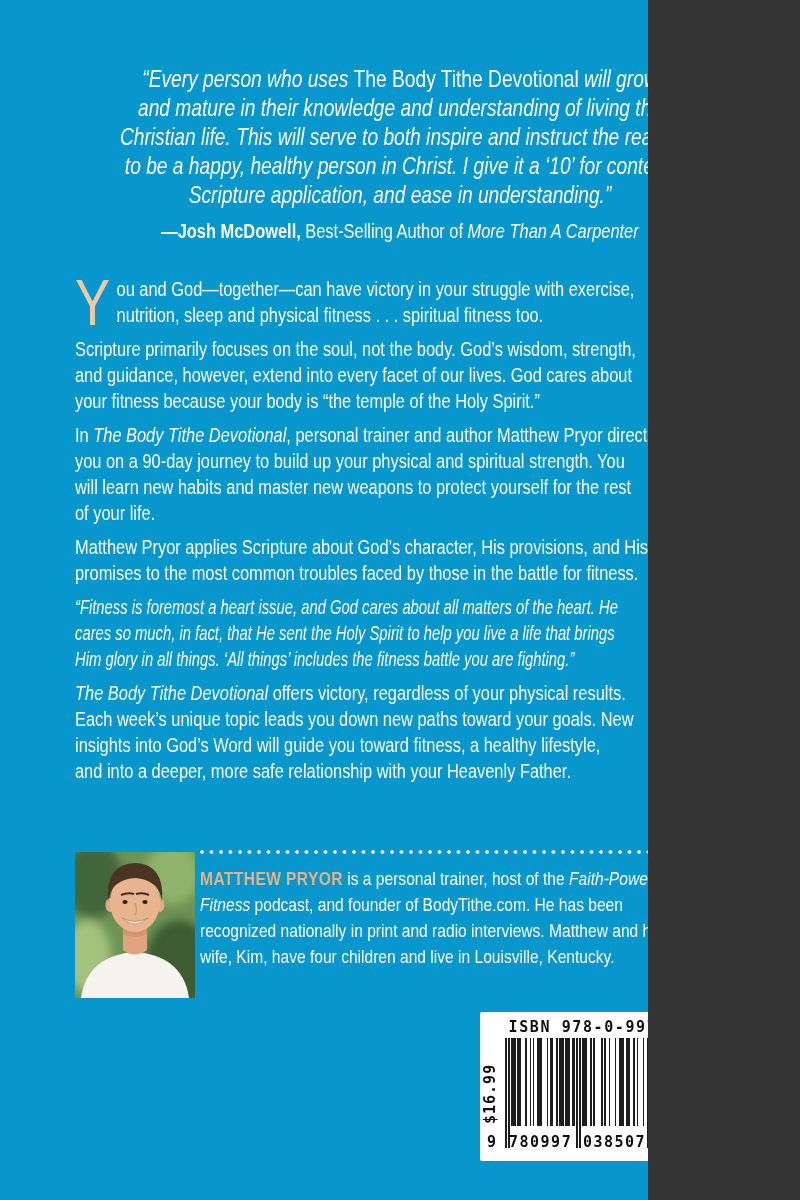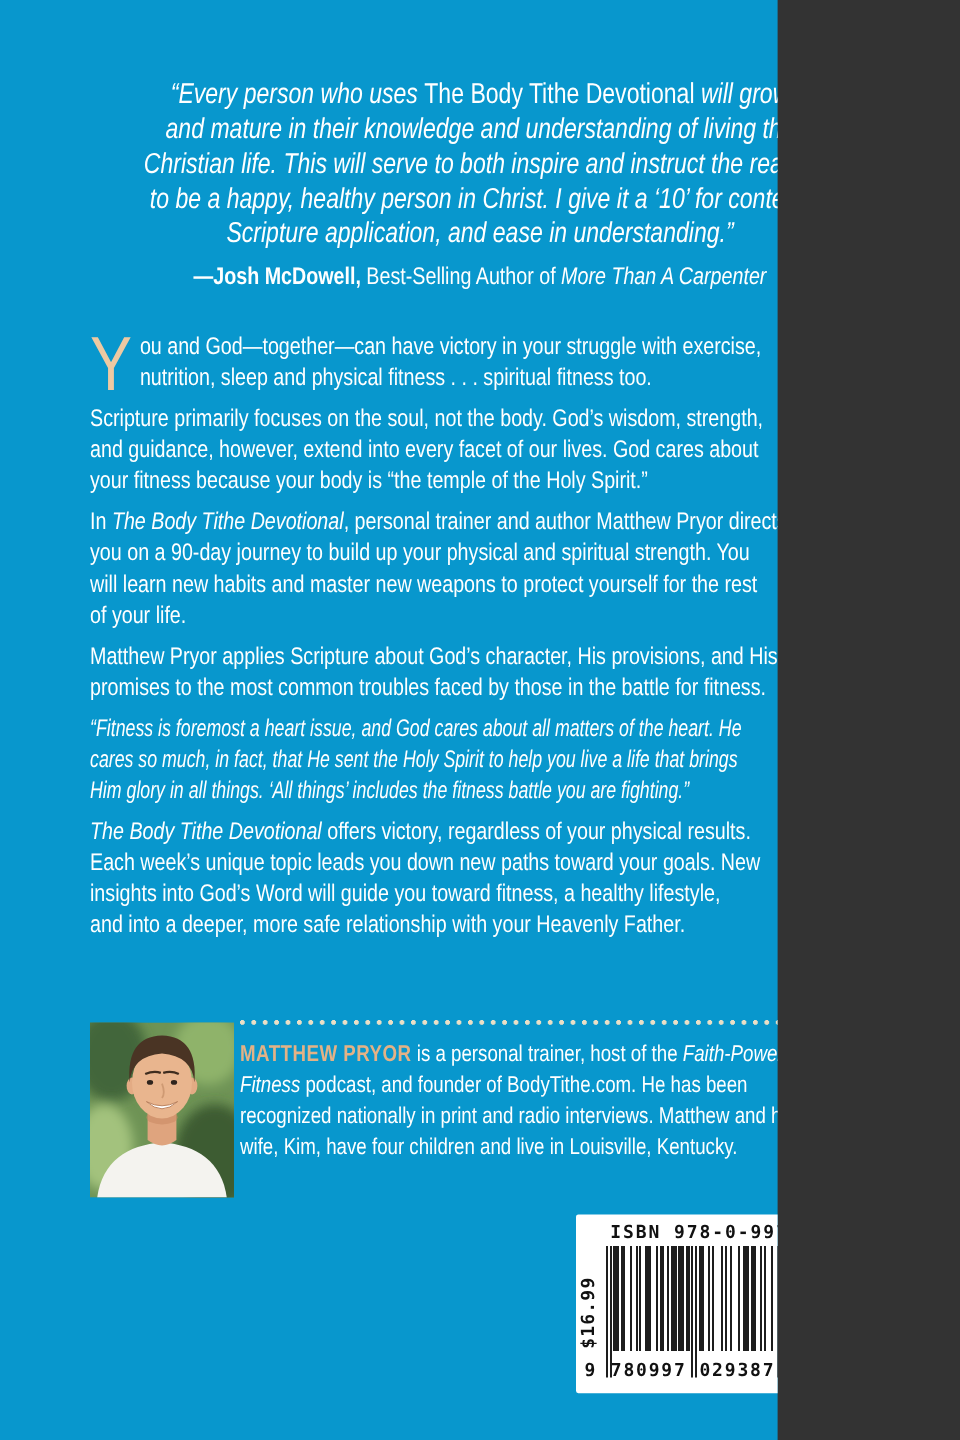--- a/index.html
+++ b/index.html
@@ -181,21 +181,21 @@
           <rect x="122.21" y="0" width="1.60" height="88" fill="#1d1d1d"></rect>
           <rect x="123.76" y="0" width="1.60" height="88" fill="#1d1d1d"></rect>
           <rect x="128.40" y="0" width="1.60" height="88" fill="#1d1d1d"></rect>
           <rect x="131.50" y="0" width="1.60" height="88" fill="#1d1d1d"></rect>
           <rect x="137.68" y="0" width="1.60" height="88" fill="#1d1d1d"></rect>
           <rect x="142.32" y="0" width="1.60" height="110" fill="#1d1d1d"></rect>
           <rect x="145.42" y="0" width="1.60" height="110" fill="#1d1d1d"></rect>
         </svg></div>
     <div class="digit d-left">9</div>
     <div class="digit d-g1">780997</div>
-    <div class="digit d-g2">029387</div>
+    <div class="digit d-g2">038507</div>
     <div class="addon-label">5 1 6 9 9 &gt;</div>
     <div class="addon-bars"><svg width="80" height="92" shape-rendering="crispEdges">
           <rect x="0.00" y="0" width="1.75" height="92" fill="#1d1d1d"></rect>
           <rect x="3.40" y="0" width="1.75" height="92" fill="#1d1d1d"></rect>
           <rect x="5.10" y="0" width="1.75" height="92" fill="#1d1d1d"></rect>
           <rect x="8.50" y="0" width="1.75" height="92" fill="#1d1d1d"></rect>
           <rect x="10.20" y="0" width="1.75" height="92" fill="#1d1d1d"></rect>
           <rect x="11.90" y="0" width="1.75" height="92" fill="#1d1d1d"></rect>
           <rect x="17.00" y="0" width="1.75" height="92" fill="#1d1d1d"></rect>
           <rect x="20.40" y="0" width="1.75" height="92" fill="#1d1d1d"></rect>

